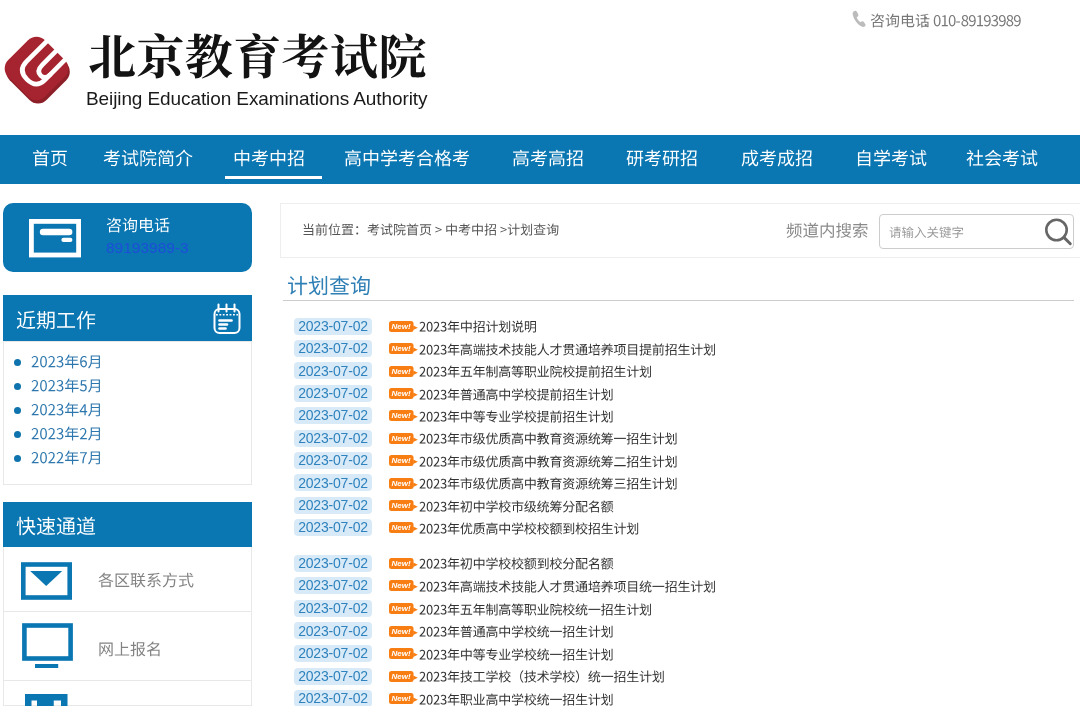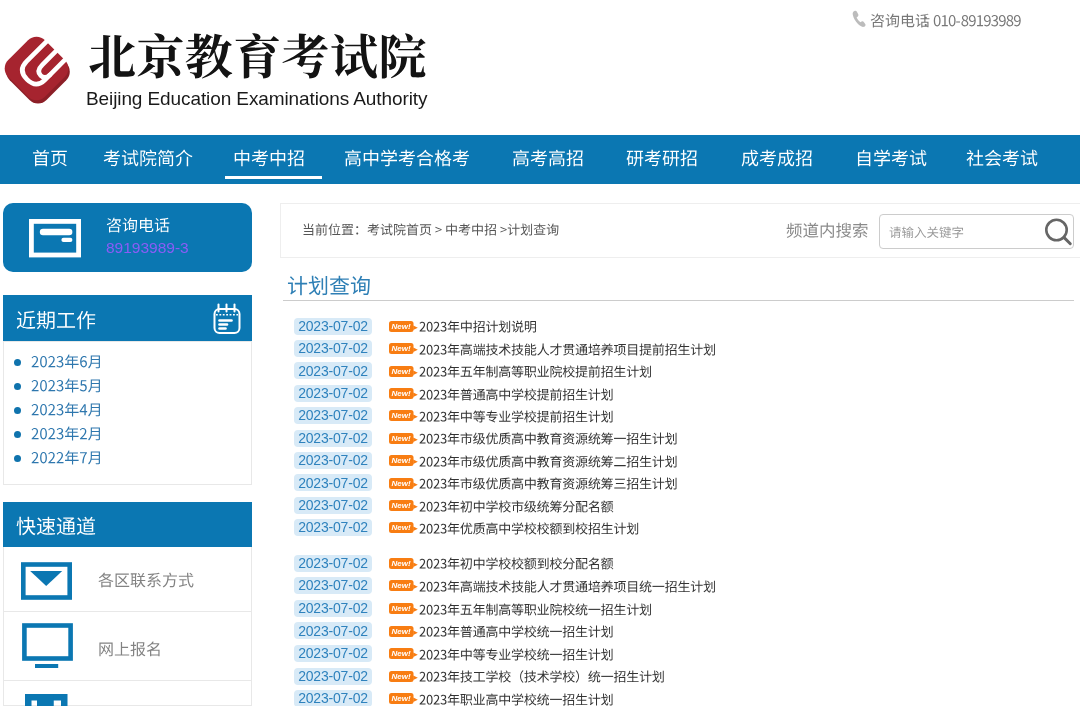--- a/index.html
+++ b/index.html
@@ -271,21 +271,21 @@
 <rect x="32.4" y="18.8" width="11" height="4.3" rx="2.1" fill="#fff"></rect>
     </svg>
     <svg width="64.0" height="20.8" style="position:absolute;left:106.0px;top:217.3px;overflow:visible">
       <g fill="#ffffff" transform="translate(0,14.08) scale(0.03200,-0.03200)">
         <use href="#g7" x="0"></use>
         <use href="#g8" x="500"></use>
         <use href="#g9" x="1000"></use>
         <use href="#g10" x="1500"></use>
       </g>
     </svg>
-    <div style="position:absolute;left:106px;top:239.9px;font:15.5px/15.5px 'Liberation Sans',sans-serif;color:#8b5cf6;white-space:nowrap">89193989-3</div>
+    <div style="position:absolute;left:106px;top:239.9px;font:15.5px/15.5px 'Liberation Sans',sans-serif;color:#1d4ed8;white-space:nowrap">89193989-3</div>
     <div style="position:absolute;left:3px;top:295px;width:249px;height:46px;background:#0b77b2"></div>
     <svg width="80.0" height="26.0" style="position:absolute;left:15.5px;top:309.6px;overflow:visible">
       <g fill="#ffffff" transform="translate(0,17.60) scale(0.04000,-0.04000)">
         <use href="#g36" x="0"></use>
         <use href="#g37" x="500"></use>
         <use href="#g38" x="1000"></use>
         <use href="#g39" x="1500"></use>
       </g>
     </svg>
     <svg width="30" height="34" viewBox="0 0 30 34" style="position:absolute;left:212px;top:302px">

